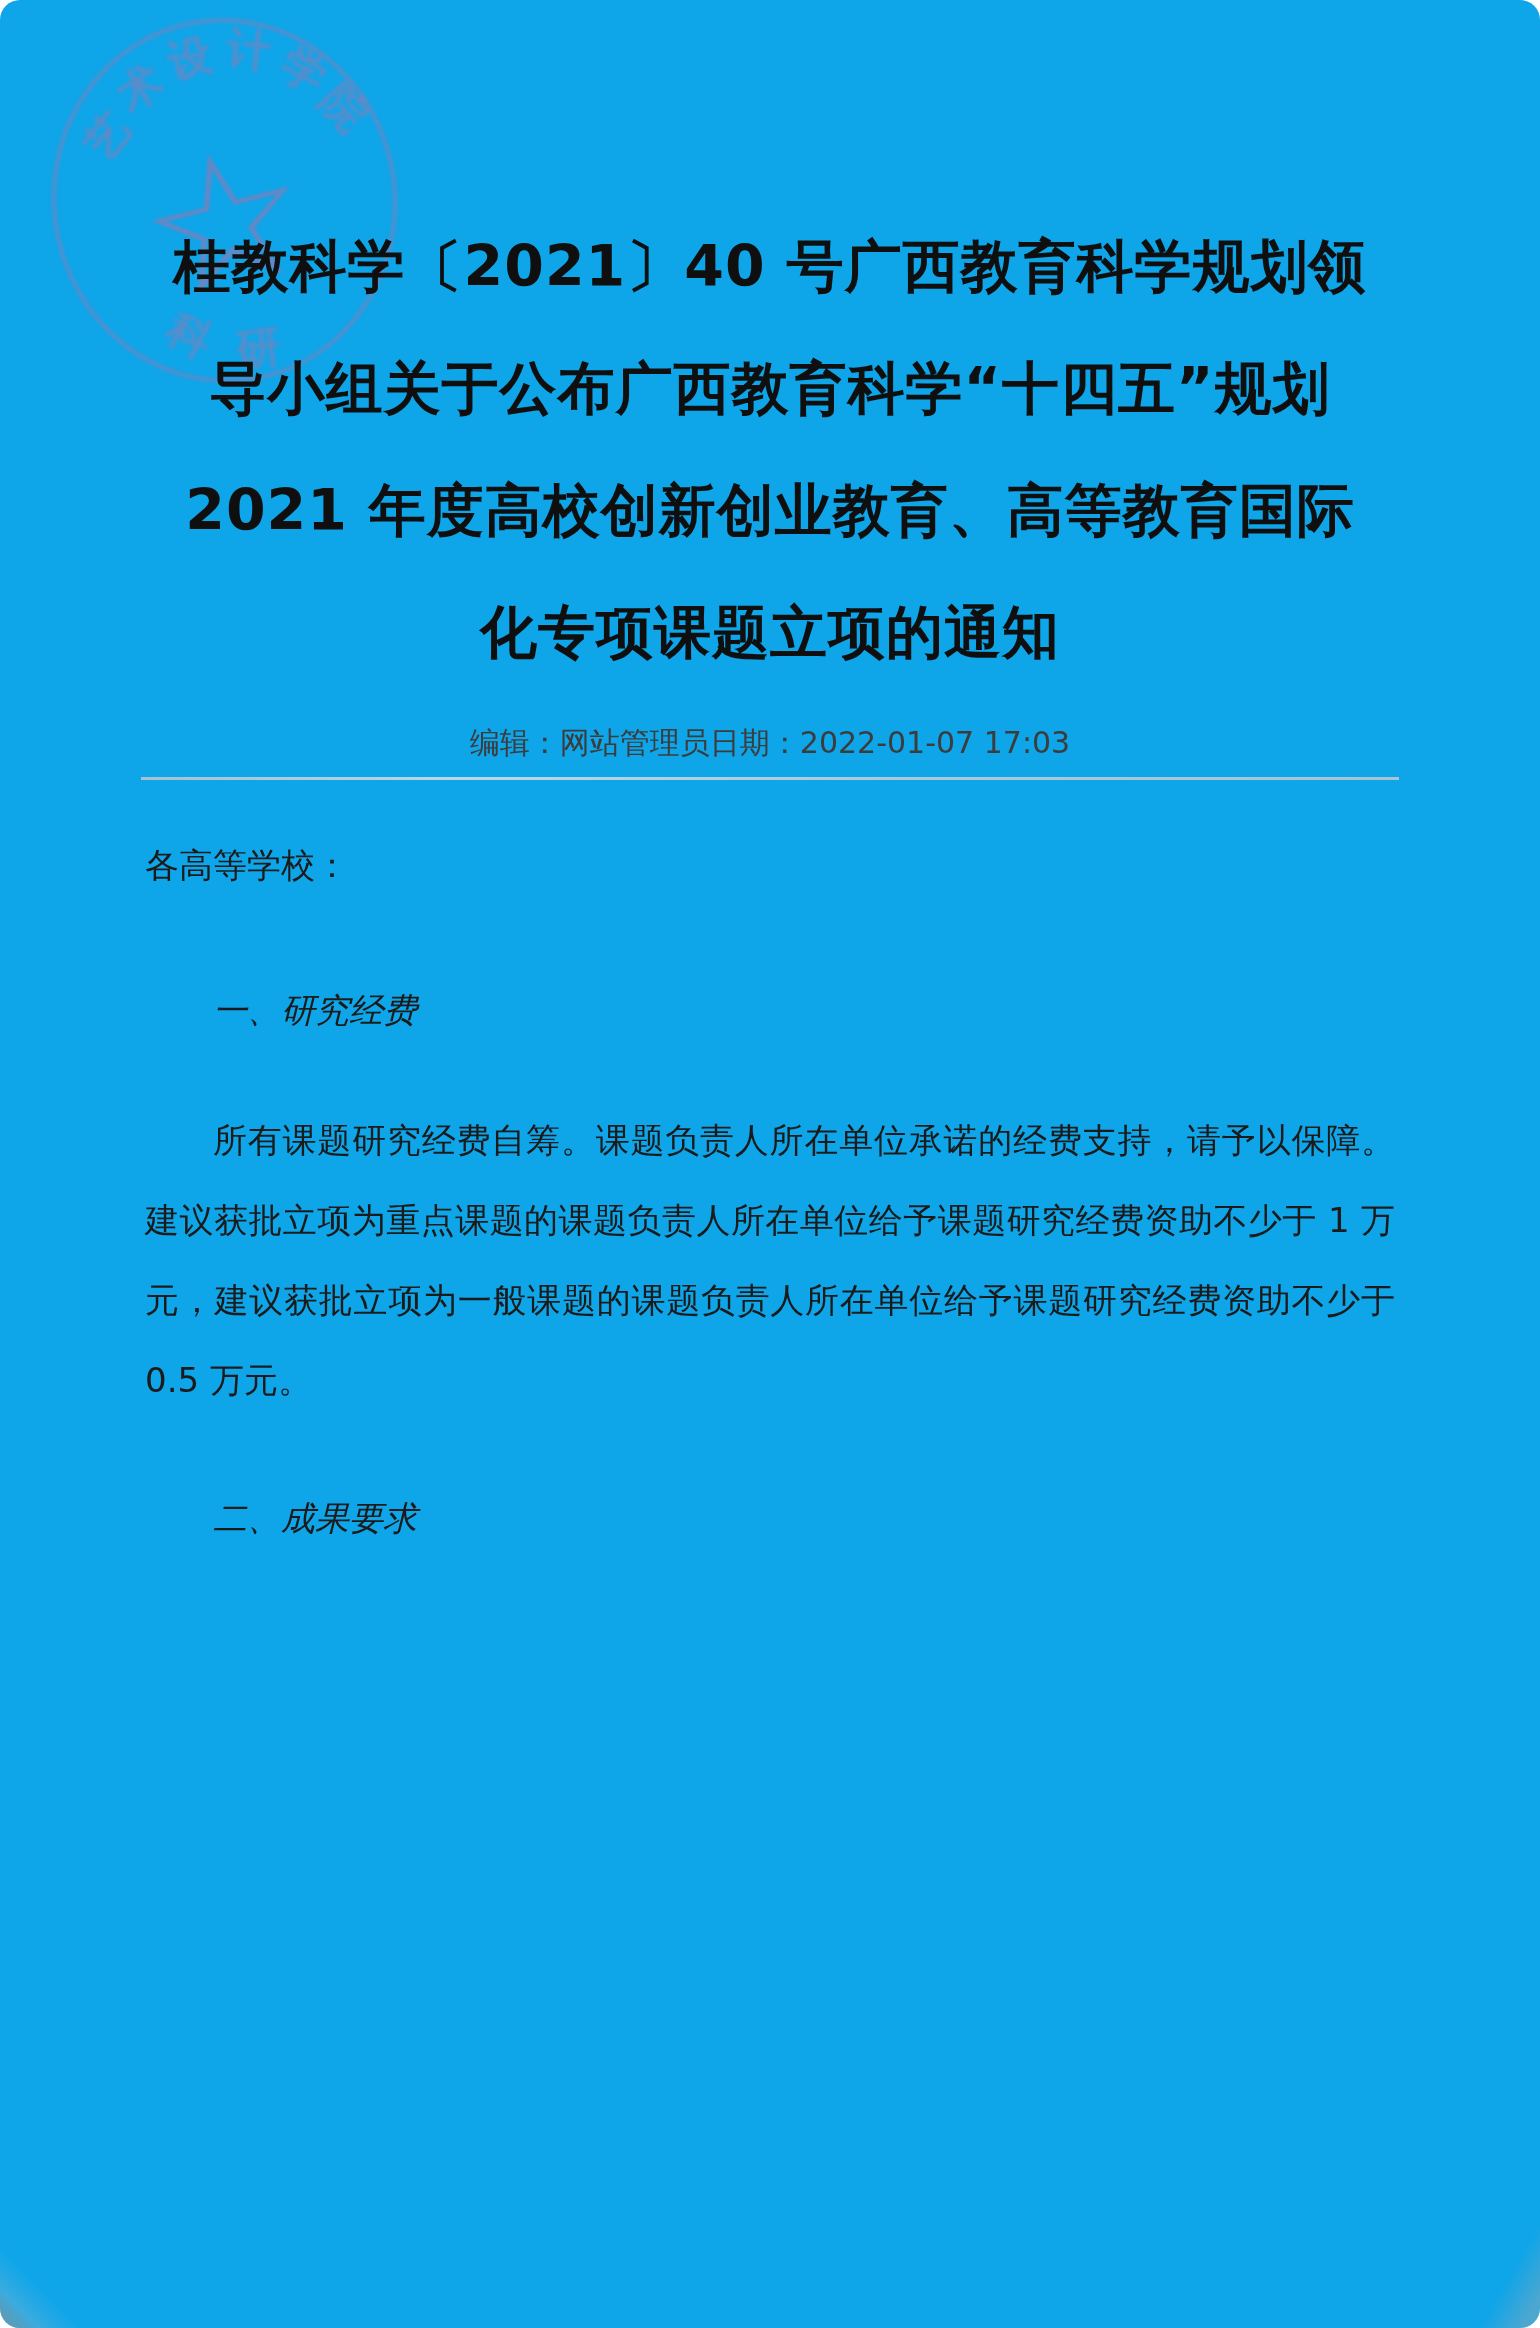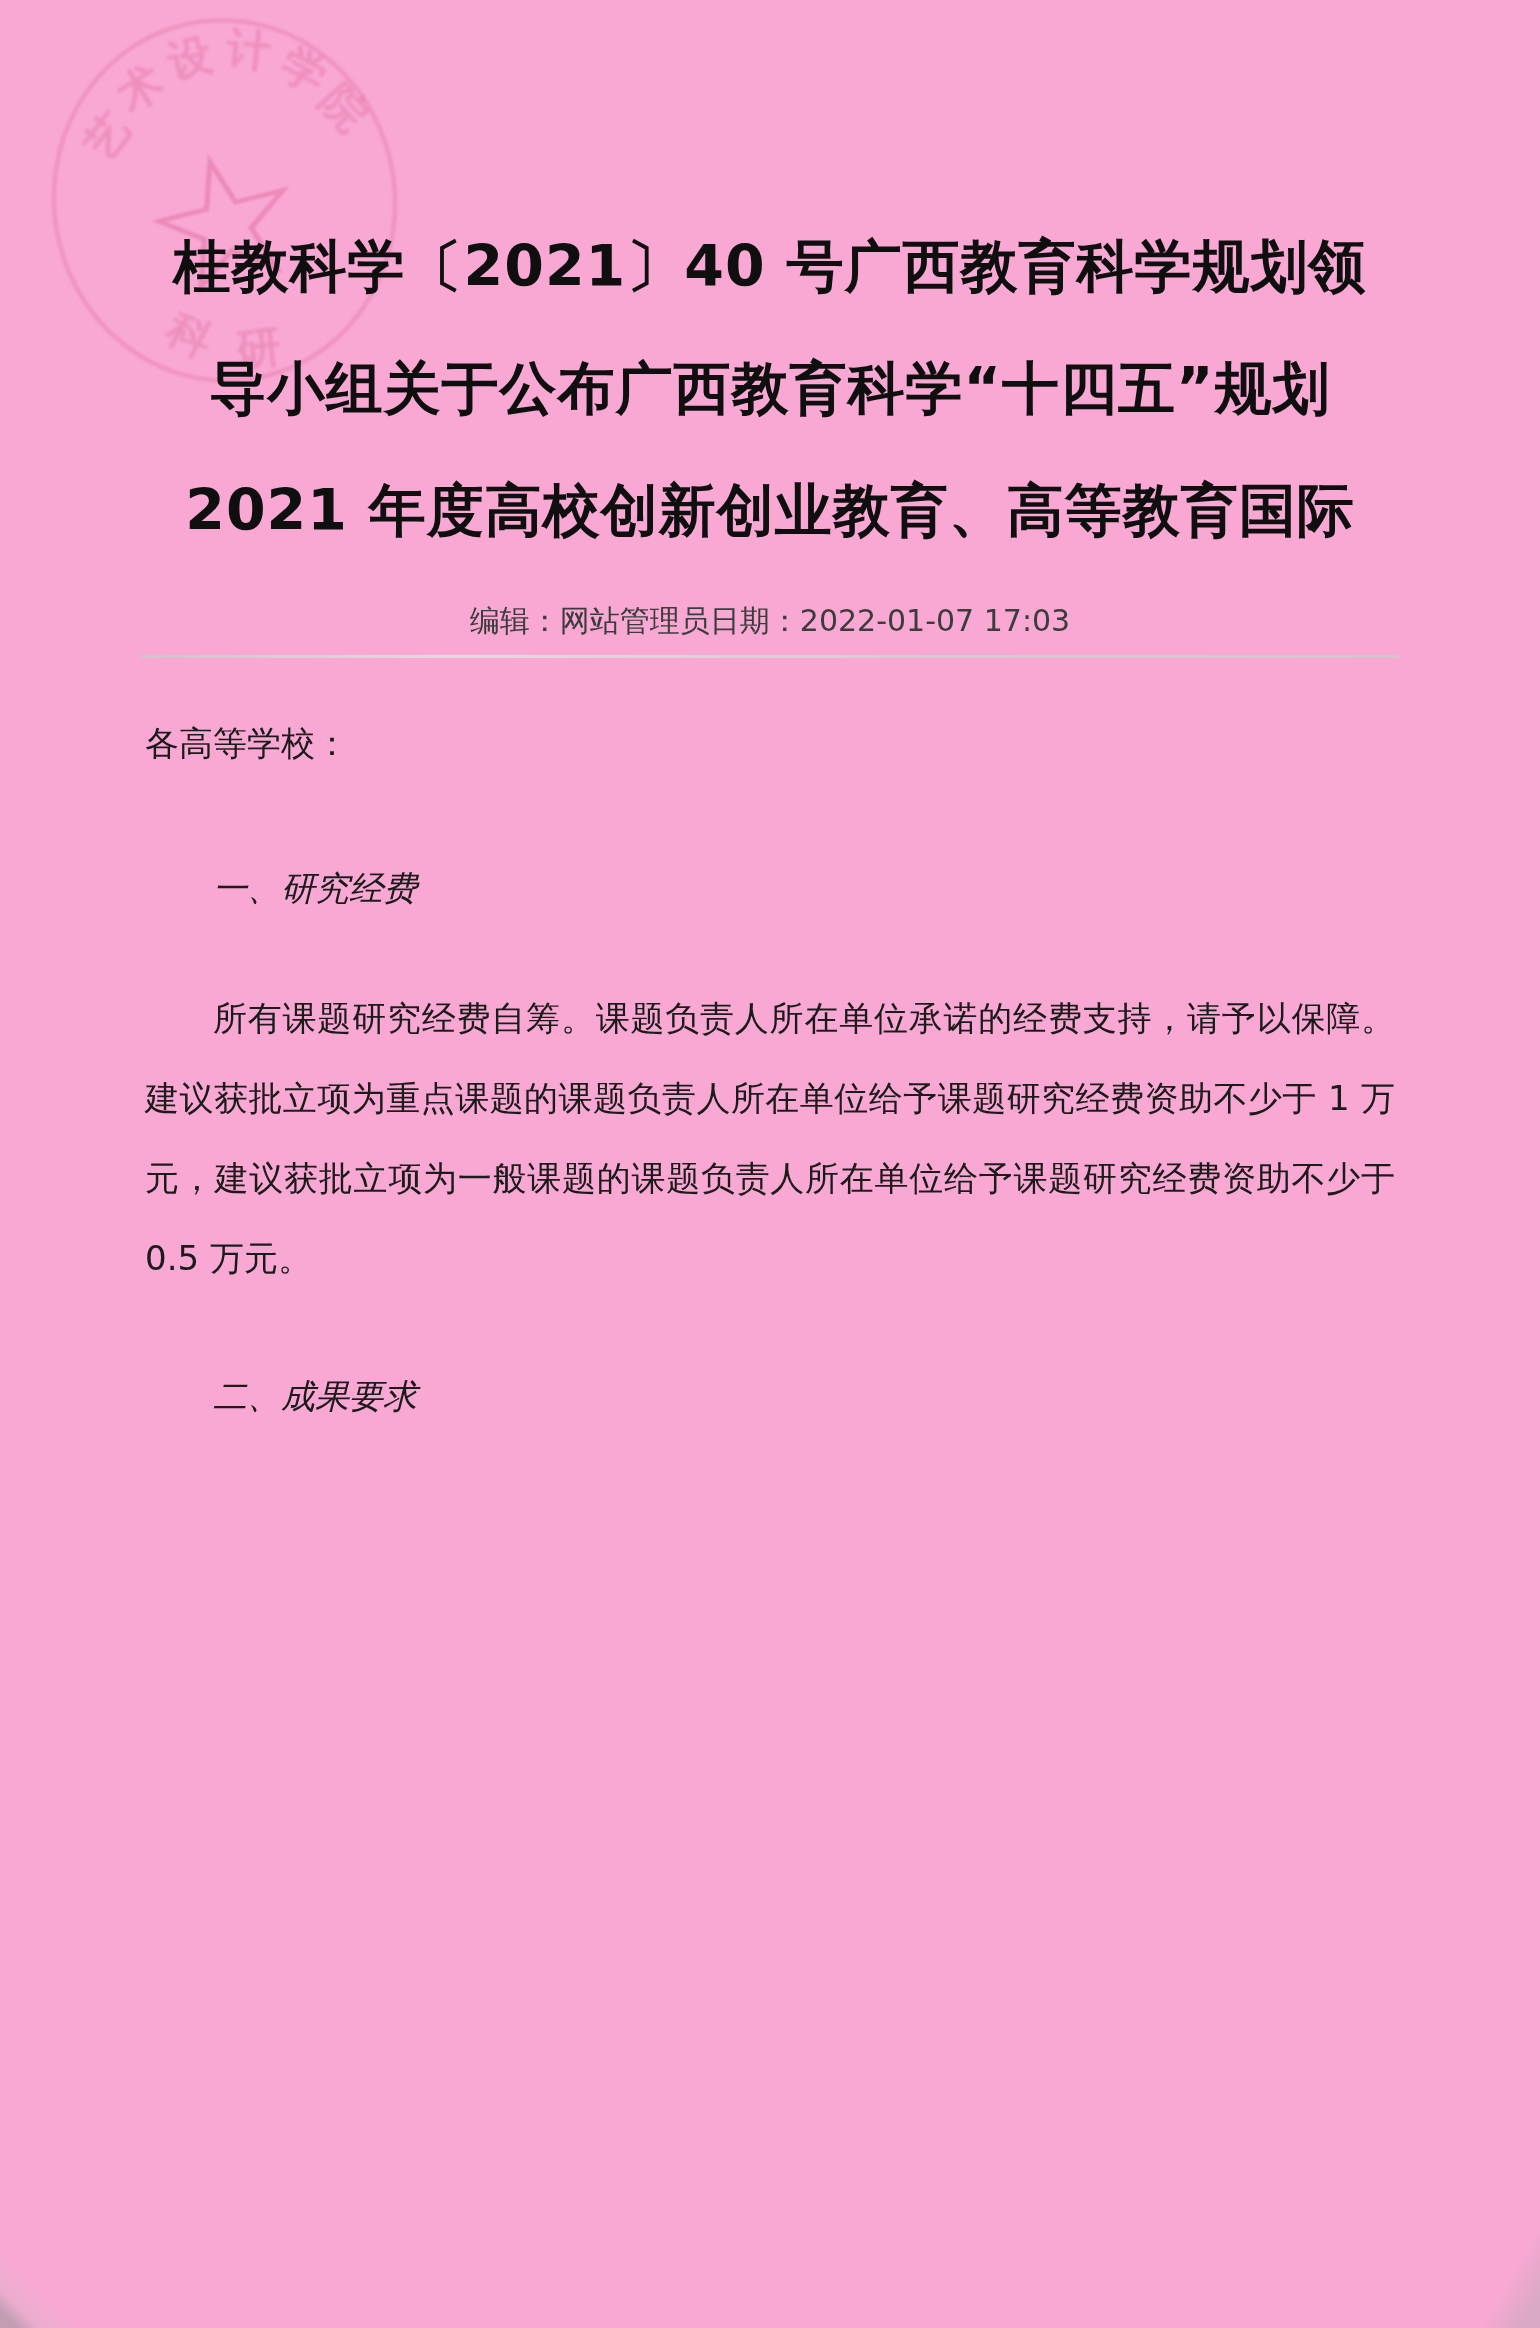--- a/index.html
+++ b/index.html
@@ -1,21 +1,22 @@
 <!DOCTYPE html>
 <html><head>
 <meta charset="utf-8">
 <style>
   html,body { margin:0; padding:0; }
   .page {
     position:relative;
     width:1540px; height:2328px;
-    background:#f9a8d4;
+    background:#0ea5e9;
     overflow:hidden;
     font-family:"DejaVu Sans", sans-serif;
+    border-radius:20px;
   }
   
   .seal { position:absolute; left:52px; top:18px; width:345px; height:365px; z-index:1; }
   .seal-ring {
     position:absolute; inset:0;
     border:4px solid rgba(219,96,148,0.34);
     border-radius:50%;
     filter:blur(1.4px);
     transform:rotate(-8deg);
   }
@@ -102,20 +103,21 @@
     <span class="seal-char sc6">科</span>
     <span class="seal-char sc7">研</span>
   </div>
 
   <div class="content">
 
     <h1 class="title">
       <span class="tline">桂教科学〔2021〕40 号广西教育科学规划领</span>
       <span class="tline">导小组关于公布广西教育科学“十四五”规划</span>
       <span class="tline">2021 年度高校创新创业教育、高等教育国际</span>
+      <span class="tline">化专项课题立项的通知</span>
     </h1>
 
     <div class="meta">编辑：网站管理员日期：2022-01-07 17:03</div>
 
     <hr class="divider">
 
     <div class="body-text">
       <p class="salutation">各高等学校：</p>
       <p class="heading">一、研究经费</p>
       <p class="para second">所有课题研究经费自筹。课题负责人所在单位承诺的经费支持，请予以保障。建议获批立项为重点课题的课题负责人所在单位给予课题研究经费资助不少于 1 万元，建议获批立项为一般课题的课题负责人所在单位给予课题研究经费资助不少于 0.5 万元。</p>

